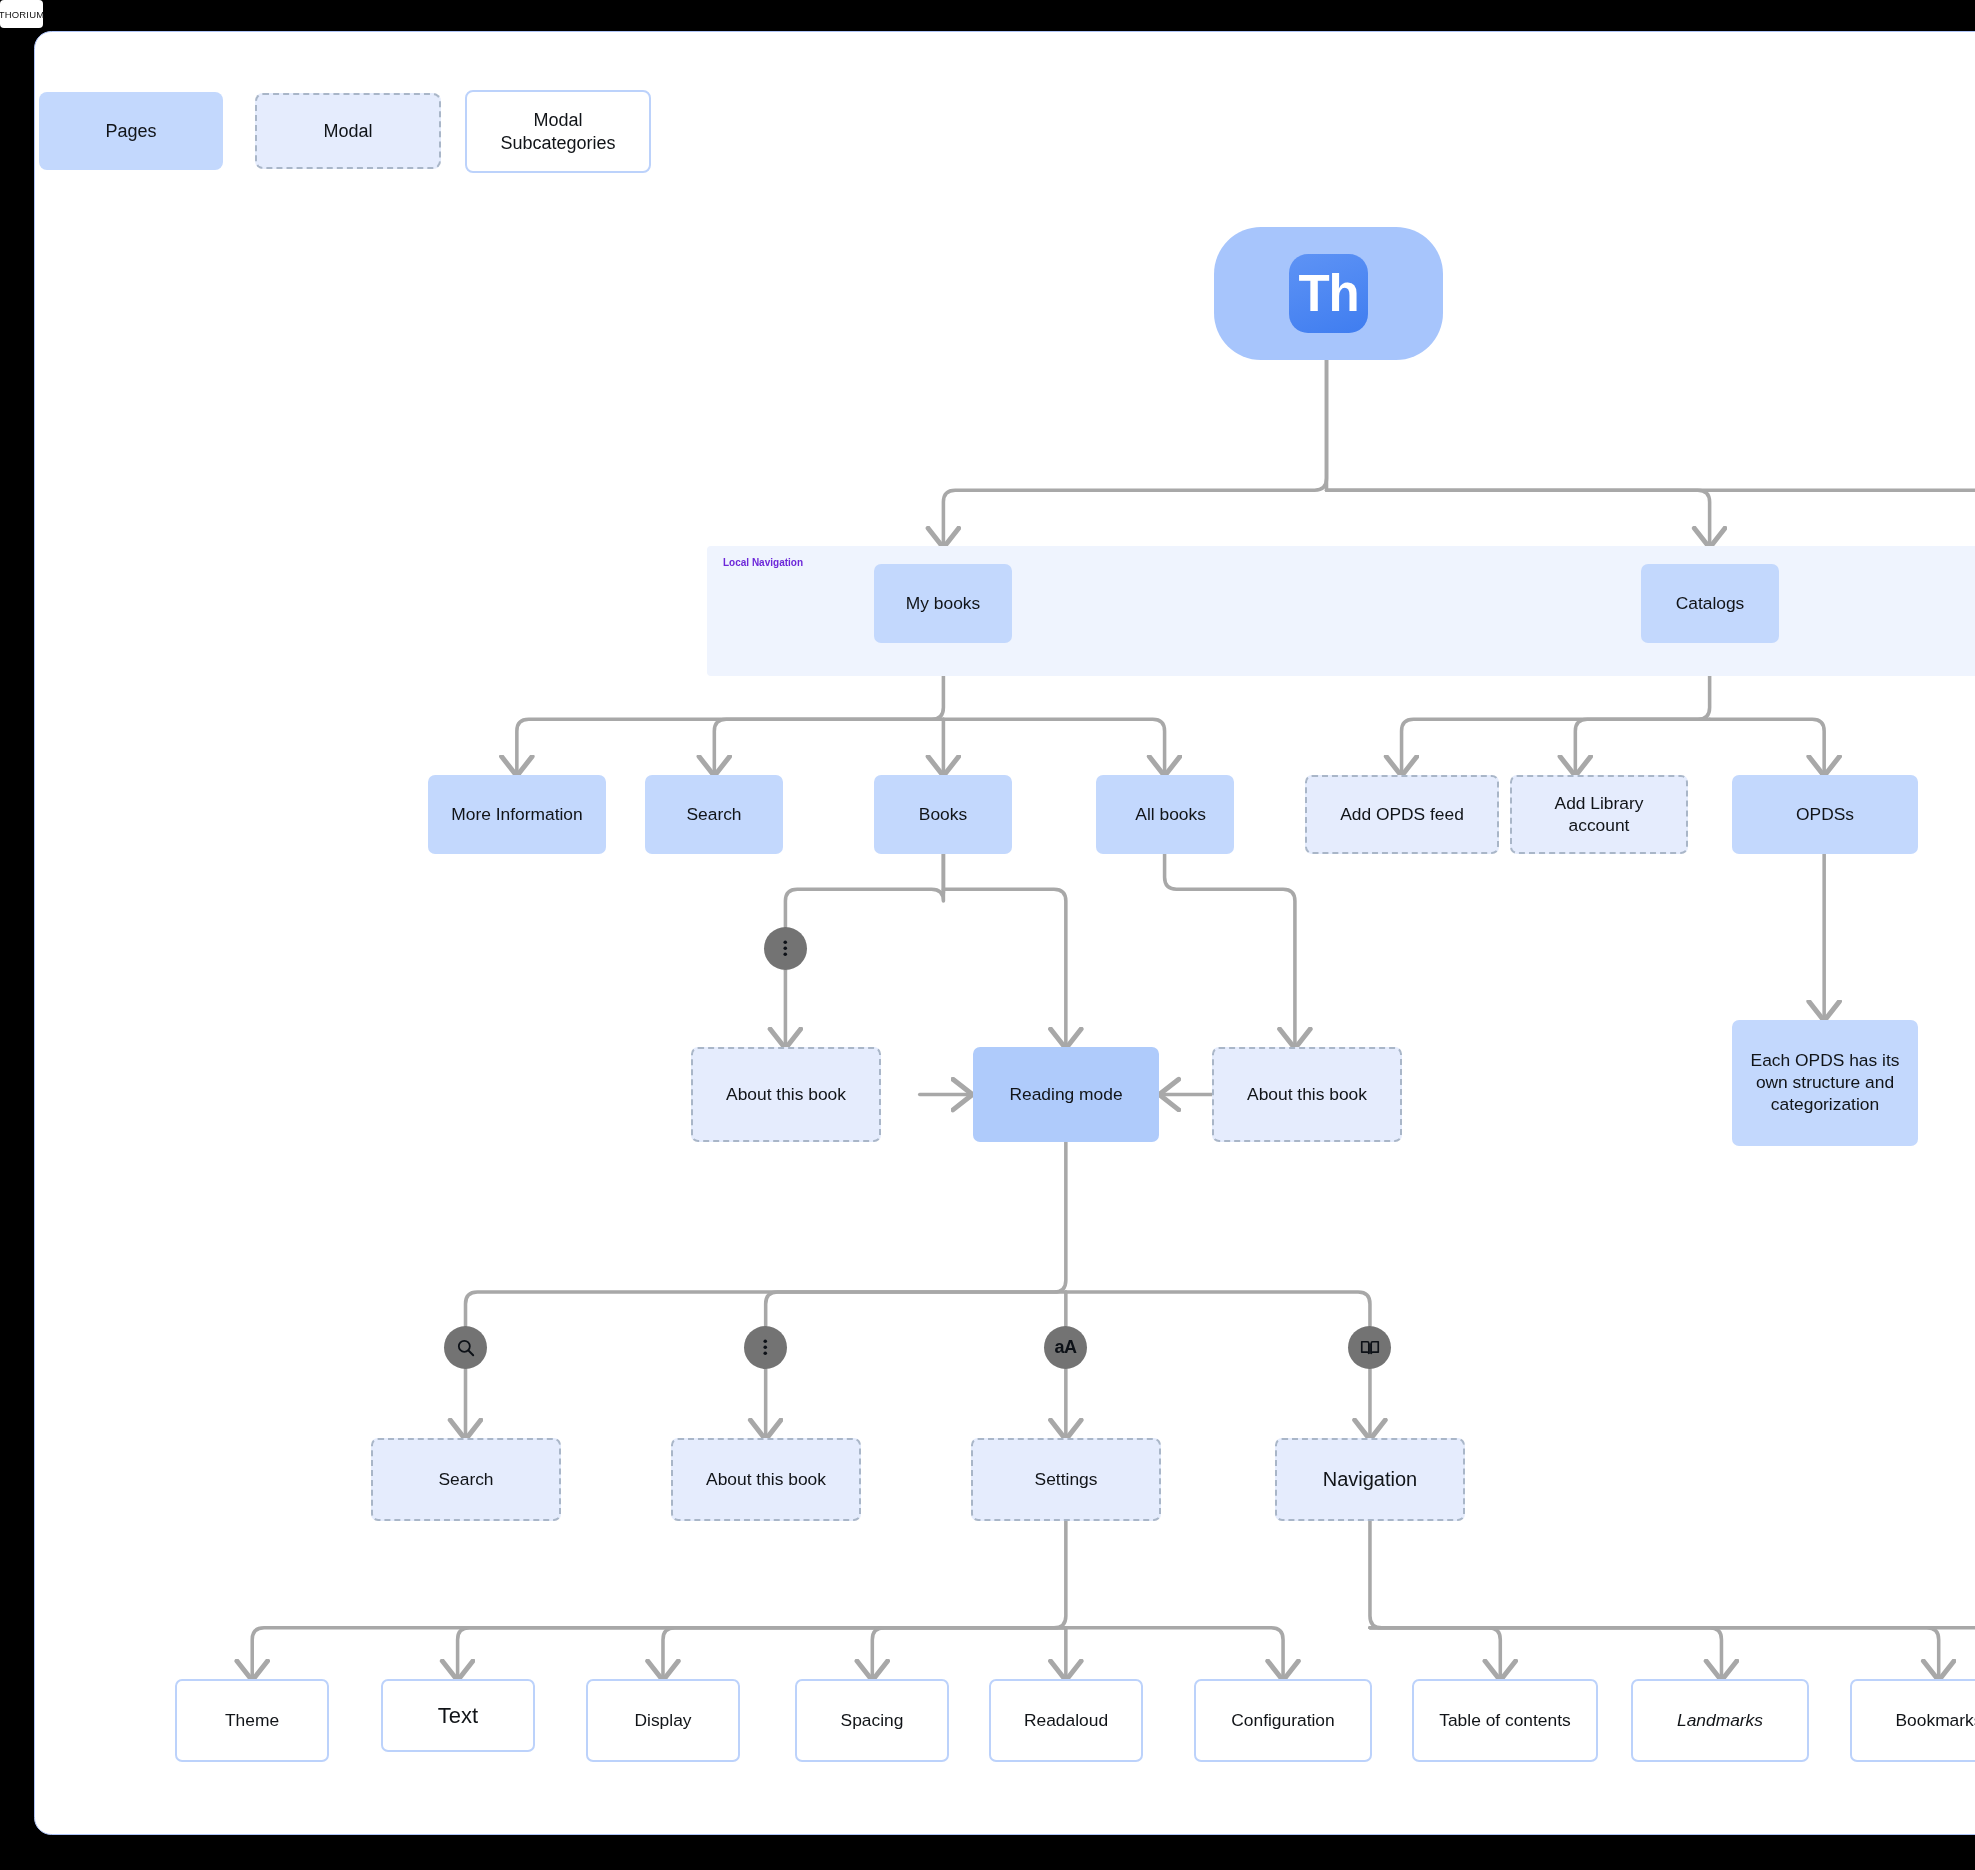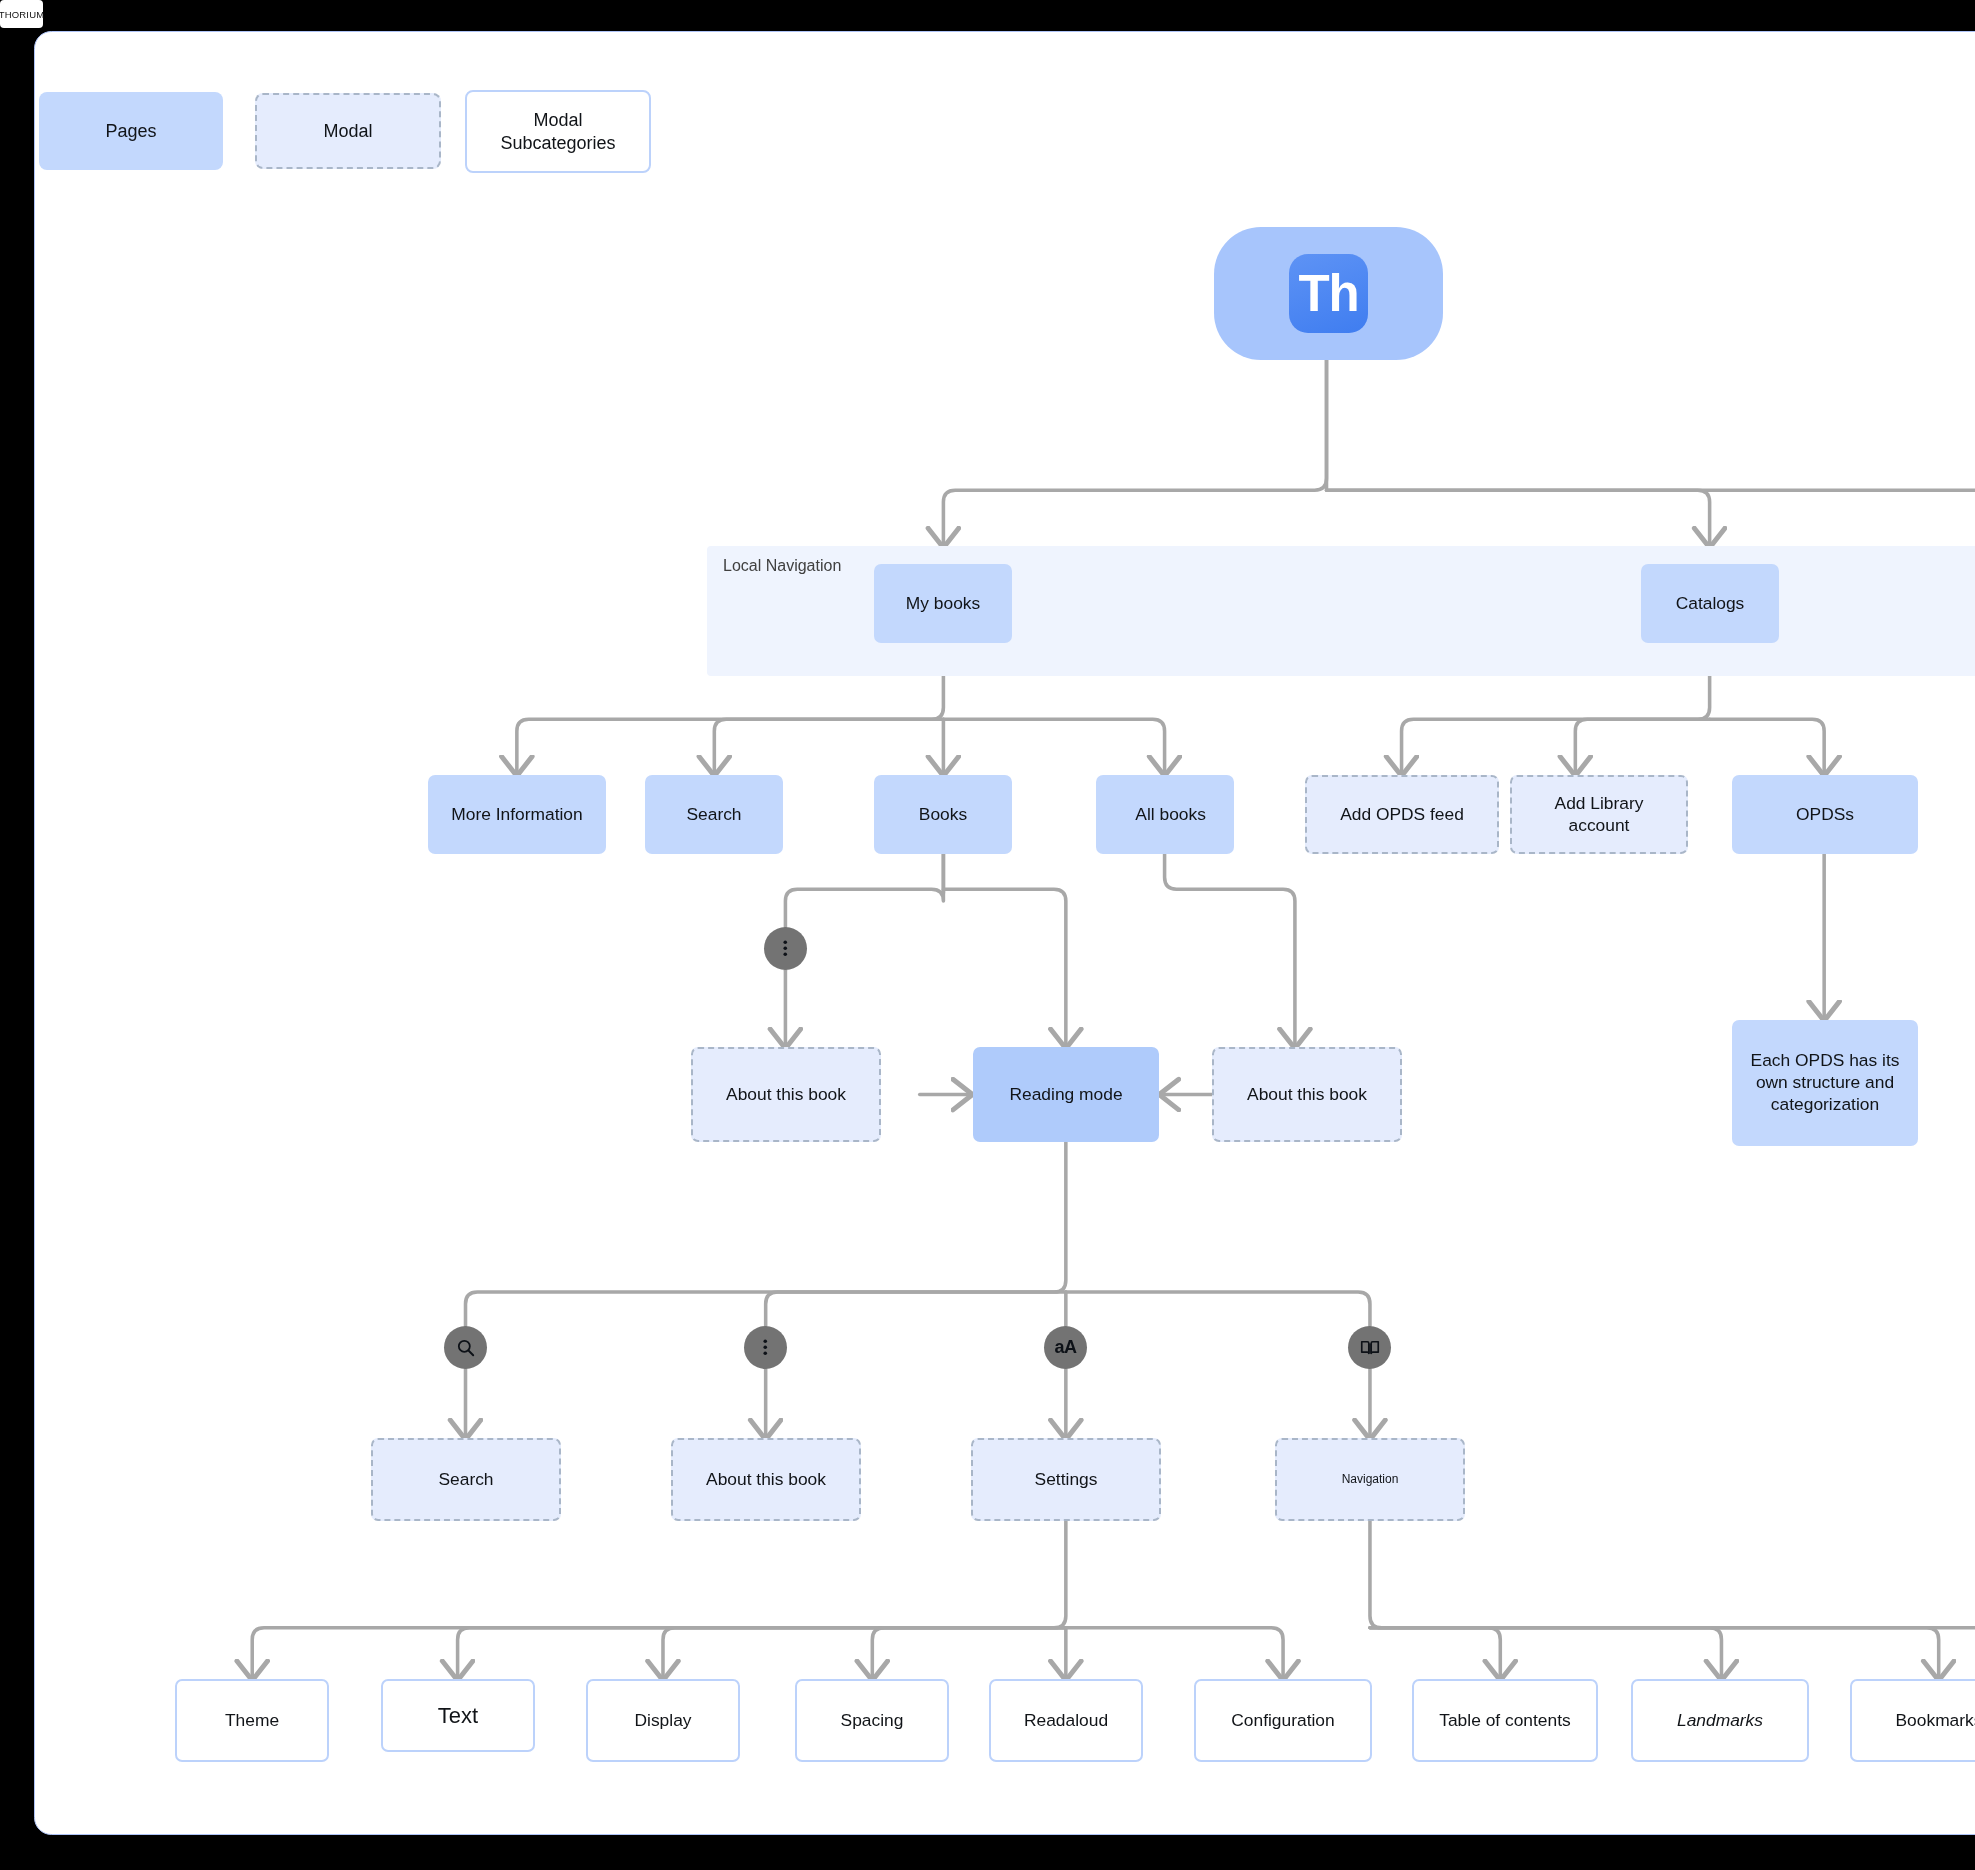--- a/index.html
+++ b/index.html
@@ -16,21 +16,21 @@
   
   .n-page{background:#c3d8fd;}
   
   .n-modal{background:#e5ecfd;border:2.8px dashed #a9b6c8;}
   
   .n-sub{background:#ffffff;border:2.4px solid #bcd2fb;}
   
   .n-active{background:#afcbfb;}
 
   .lnav{position:absolute;background:#eff4fe;border-radius:4px;}
-  .lnav-label{position:absolute;font-size:16px;color:#404040;white-space:nowrap;}
+  .lnav-label{position:absolute;font-size:10px;color:#6d28d9;white-space:nowrap;font-weight:bold;}
 
   .logo-outer{position:absolute;background:#a7c5fc;border-radius:47px;
               display:flex;align-items:center;justify-content:center;}
   .logo-inner{width:79px;height:79px;border-radius:19px;
               background:linear-gradient(160deg,#5e93f5 0%,#3f7df0 100%);
               display:flex;align-items:center;justify-content:center;
               color:#fff;font-size:51px;font-weight:700;letter-spacing:-1.2px;}
 
   .chip{position:absolute;background:#737373;border-radius:50%;
         display:flex;align-items:center;justify-content:center;}
@@ -171,21 +171,21 @@
       <svg width="22" height="22" viewBox="0 0 24 24" aria-hidden="true">
         <path d="M3 5.2h6.1c.9 0 1.6.7 1.6 1.6v11.2c0-.8-.7-1.5-1.6-1.5H3V5.2z" fill="none" stroke="#0d1117" stroke-width="1.8" stroke-linejoin="round"></path>
         <path d="M21 5.2h-6.1c-.9 0-1.6.7-1.6 1.6v11.2c0-.8.7-1.5 1.6-1.5H21V5.2z" fill="none" stroke="#0d1117" stroke-width="1.8" stroke-linejoin="round"></path>
         <line x1="12" y1="7.2" x2="12" y2="18" stroke="#0d1117" stroke-width="1.6"></line>
       </svg>
     </div>
 
     <div class="node n-modal" style="left:336px;top:1406px;width:190px;height:83px;font-size:17.4px;">Search</div>
     <div class="node n-modal" style="left:636px;top:1406px;width:190px;height:83px;font-size:17.4px;">About this book</div>
     <div class="node n-modal" style="left:936px;top:1406px;width:190px;height:83px;font-size:17.4px;">Settings</div>
-    <div class="node n-modal" style="left:1240px;top:1406px;width:190px;height:83px;font-size:12px;">Navigation</div>
+    <div class="node n-modal" style="left:1240px;top:1406px;width:190px;height:83px;font-size:20px;">Navigation</div>
 
     <div class="node n-sub" style="left:140px;top:1647px;width:154px;height:83px;font-size:17.4px;">Theme</div>
     <div class="node n-sub" style="left:346px;top:1647px;width:154px;height:73px;font-size:22px;">Text</div>
     <div class="node n-sub" style="left:551px;top:1647px;width:154px;height:83px;font-size:17.4px;">Display</div>
     <div class="node n-sub" style="left:760px;top:1647px;width:154px;height:83px;font-size:17.4px;">Spacing</div>
     <div class="node n-sub" style="left:954px;top:1647px;width:154px;height:83px;font-size:17.4px;">Readaloud</div>
     <div class="node n-sub" style="left:1159px;top:1647px;width:178px;height:83px;font-size:17.4px;">Configuration</div>
 
     <div class="node n-sub" style="left:1377px;top:1647px;width:186px;height:83px;font-size:17.4px;">Table of contents</div>
     <div class="node n-sub" style="left:1596px;top:1647px;width:178px;height:83px;font-size:17.4px;font-style:italic;">Landmarks</div>

